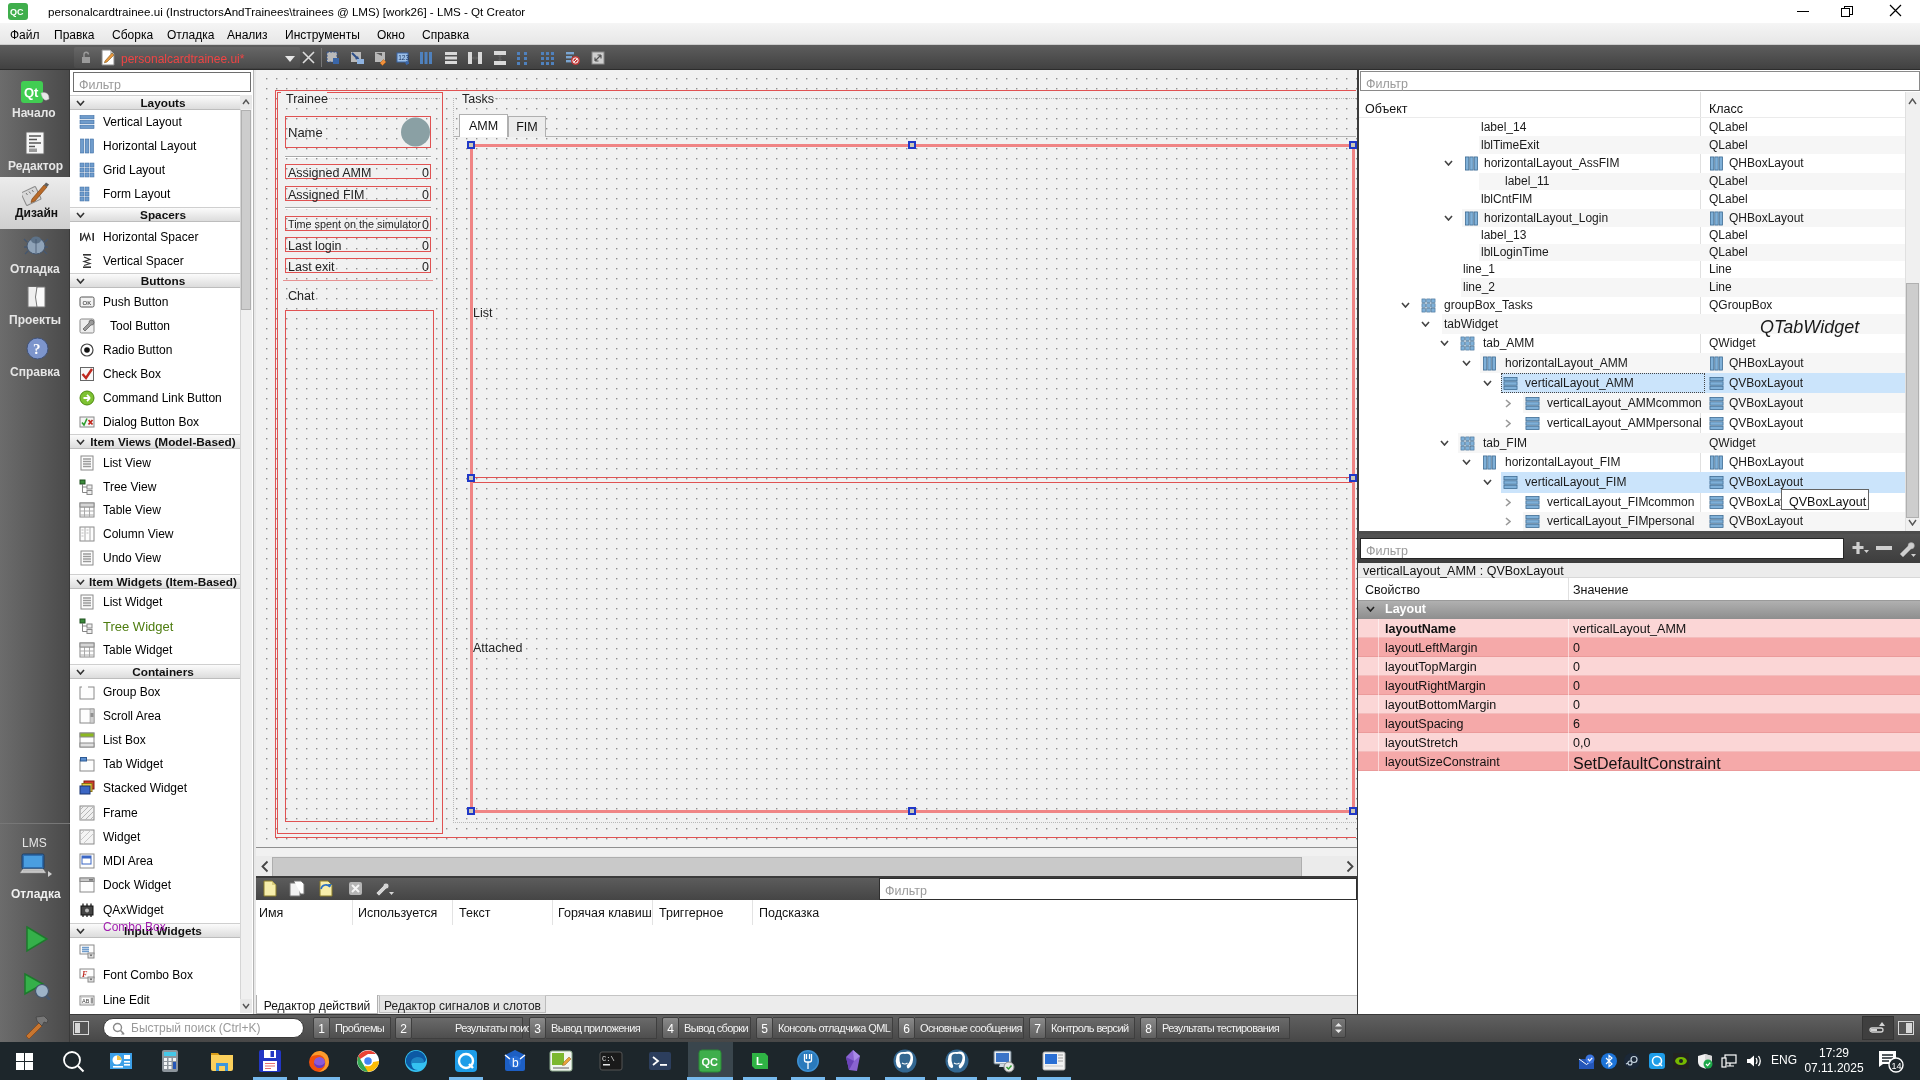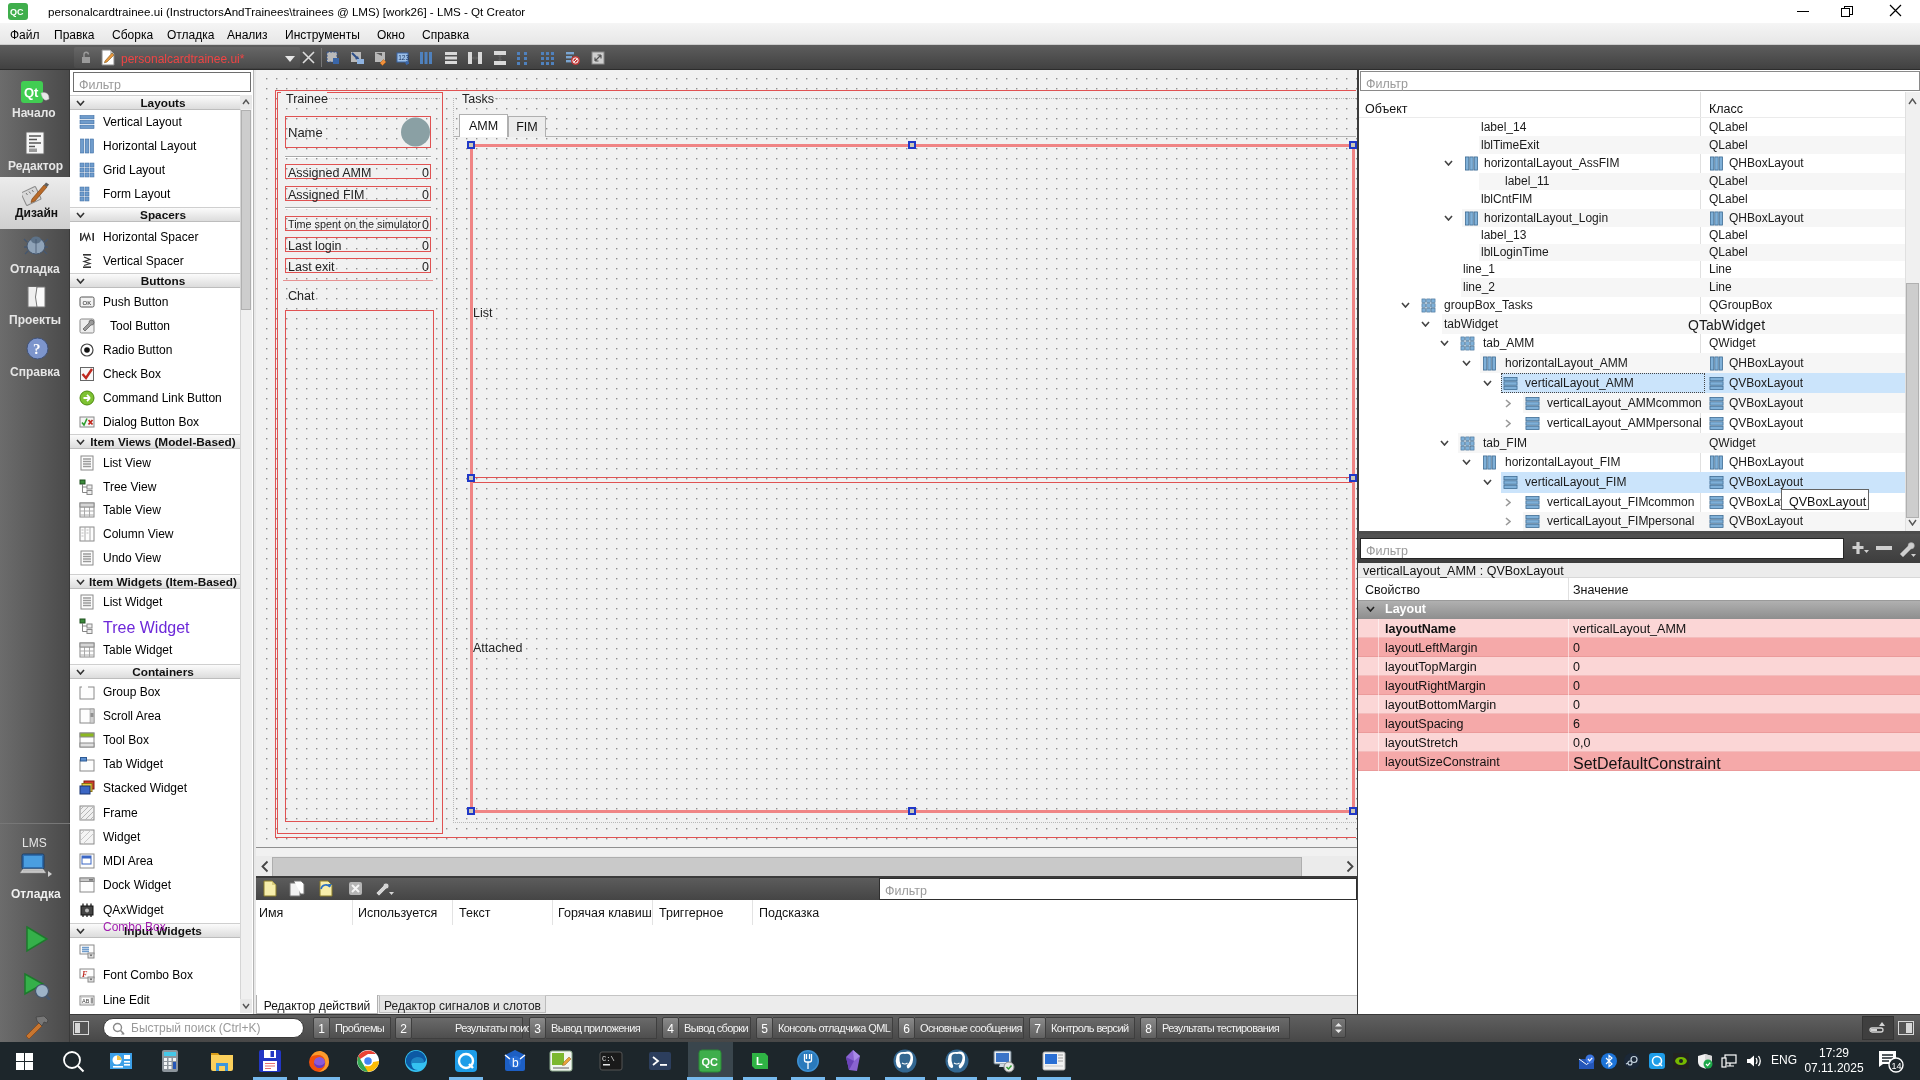--- a/index.html
+++ b/index.html
@@ -350,21 +350,21 @@
       <path d="M4 4 h8 M4 6.5 h8 M4 9 h8 M4 11.5 h8"></path>
     </g>
   </svg>
 <div class="t" style="left:103px;top:596px;font-size:12px;color:#000;">List Widget</div>
 <svg class="ab" style="left:79px;top:618px" width="16" height="16" viewBox="0 0 16 16">
     <rect x="1" y="1" width="5" height="4" fill="#3b8a3b" stroke="#205020"></rect>
     <rect x="8" y="6" width="5" height="4" fill="#eee" stroke="#8a8a8a"></rect>
     <rect x="8" y="11.5" width="5" height="4" fill="#eee" stroke="#8a8a8a"></rect>
     <path d="M3.5 5 v8.5 h4.5 M3.5 8 h4.5" fill="none" stroke="#777" stroke-width=".9"></path>
   </svg>
-<div class="t" style="left:103px;top:620px;font-size:16px;color:#6d28d9;">Tree Widget</div>
+<div class="t" style="left:103px;top:620px;font-size:13px;color:#4d7c0f;">Tree Widget</div>
 <svg class="ab" style="left:79px;top:642px" width="16" height="16" viewBox="0 0 16 16">
     <rect x="1" y="1" width="14" height="14" fill="#fdfdfd" stroke="#8a8a8a"></rect>
     <path d="M1 5 h14 M1 9 h14 M1 13 h14 M5.5 1 v14 M10.5 1 v14" stroke="#aaa" stroke-width="1"></path>
     <rect x="1" y="1" width="14" height="4" fill="#d5d5d5" stroke="#8a8a8a"></rect>
   </svg>
 <div class="t" style="left:103px;top:644px;font-size:12px;color:#000;">Table Widget</div>
 <svg class="ab" style="left:79px;top:684px" width="16" height="16" viewBox="0 0 16 16">
     <rect x="1" y="3" width="14" height="12" fill="#fdfdfd" stroke="#8a8a8a"></rect>
     <rect x="3" y="1.5" width="6" height="3" fill="#fdfdfd"></rect>
   </svg>
@@ -373,21 +373,21 @@
     <rect x="1" y="1" width="14" height="14" fill="#fdfdfd" stroke="#8a8a8a"></rect>
     <rect x="11" y="1" width="4" height="14" fill="#d0d0d0" stroke="#8a8a8a" stroke-width=".5"></rect>
     <rect x="11.5" y="5" width="3" height="4" fill="#909090"></rect>
   </svg>
 <div class="t" style="left:103px;top:710px;font-size:12px;color:#000;">Scroll Area</div>
 <svg class="ab" style="left:79px;top:732px" width="16" height="16" viewBox="0 0 16 16">
     <rect x="1" y="1" width="14" height="14" fill="#fdfdfd" stroke="#8a8a8a"></rect>
     <rect x="1" y="1" width="14" height="4" fill="#8cb820" stroke="#8a8a8a"></rect>
     <rect x="1" y="11" width="14" height="4" fill="#e0e0e0" stroke="#8a8a8a"></rect>
   </svg>
-<div class="t" style="left:103px;top:734px;font-size:12px;color:#000;">Tool Box</div>
+<div class="t" style="left:103px;top:734px;font-size:12px;color:#000;">List Box</div>
 <svg class="ab" style="left:79px;top:756px" width="16" height="16" viewBox="0 0 16 16">
     <rect x="1" y="4" width="14" height="11" fill="#fdfdfd" stroke="#8a8a8a"></rect>
     <rect x="1.5" y="1.5" width="6" height="3.5" fill="#5b8fd0" stroke="#2d5a94"></rect>
   </svg>
 <div class="t" style="left:103px;top:758px;font-size:12px;color:#000;">Tab Widget</div>
 <svg class="ab" style="left:79px;top:780px" width="16" height="16" viewBox="0 0 16 16">
     <rect x="5" y="1" width="10" height="8" fill="#d23b30" stroke="#7c1a12"></rect>
     <rect x="3" y="3.5" width="10" height="8" fill="#e8c83c" stroke="#8a7414"></rect>
     <rect x="1" y="6" width="10" height="8" fill="#3b66c4" stroke="#1a3570"></rect>
   </svg>
@@ -708,21 +708,21 @@
       <rect x="11.2" y="11.2" width="3.8" height="3.8"></rect>
     </g>
   </svg>
 <div class="t" style="left:1444px;top:299px;font-size:12px;color:#1a1a1a;">groupBox_Tasks</div>
 <div class="t" style="left:1709px;top:299px;font-size:12px;color:#1a1a1a;">QGroupBox</div>
 <div class="ab" style="left:1442px;top:314px;width:463px;height:20px;background:#f6f6f6;"></div>
 <svg class="ab" style="left:1421px;top:321px" width="9" height="6" viewBox="0 0 9 6">
     <path d="M1 1 L4.5 5 L8 1" fill="none" stroke="#444" stroke-width="1.6"></path>
   </svg>
 <div class="t" style="left:1444px;top:318px;font-size:12px;color:#1a1a1a;">tabWidget</div>
-<div class="t" style="left:1688px;top:318px;font-size:14px;color:#1a1a1a;">QTabWidget</div>
+<div class="t" style="left:1760px;top:318px;font-size:18px;color:#1a1a1a;font-style:italic;">QTabWidget</div>
 <svg class="ab" style="left:1440px;top:340px" width="9" height="6" viewBox="0 0 9 6">
     <path d="M1 1 L4.5 5 L8 1" fill="none" stroke="#444" stroke-width="1.6"></path>
   </svg>
 <svg class="ab" style="left:1460px;top:336px" width="15" height="15" viewBox="0 0 16 16">
     <g fill="#7fb0d8" stroke="#3a678f" stroke-width=".6">
       <rect x="1" y="1" width="3.8" height="3.8"></rect>
       <rect x="6.1" y="1" width="3.8" height="3.8"></rect>
       <rect x="11.2" y="1" width="3.8" height="3.8"></rect>
       <rect x="1" y="6.1" width="3.8" height="3.8"></rect>
       <rect x="6.1" y="6.1" width="3.8" height="3.8"></rect>

